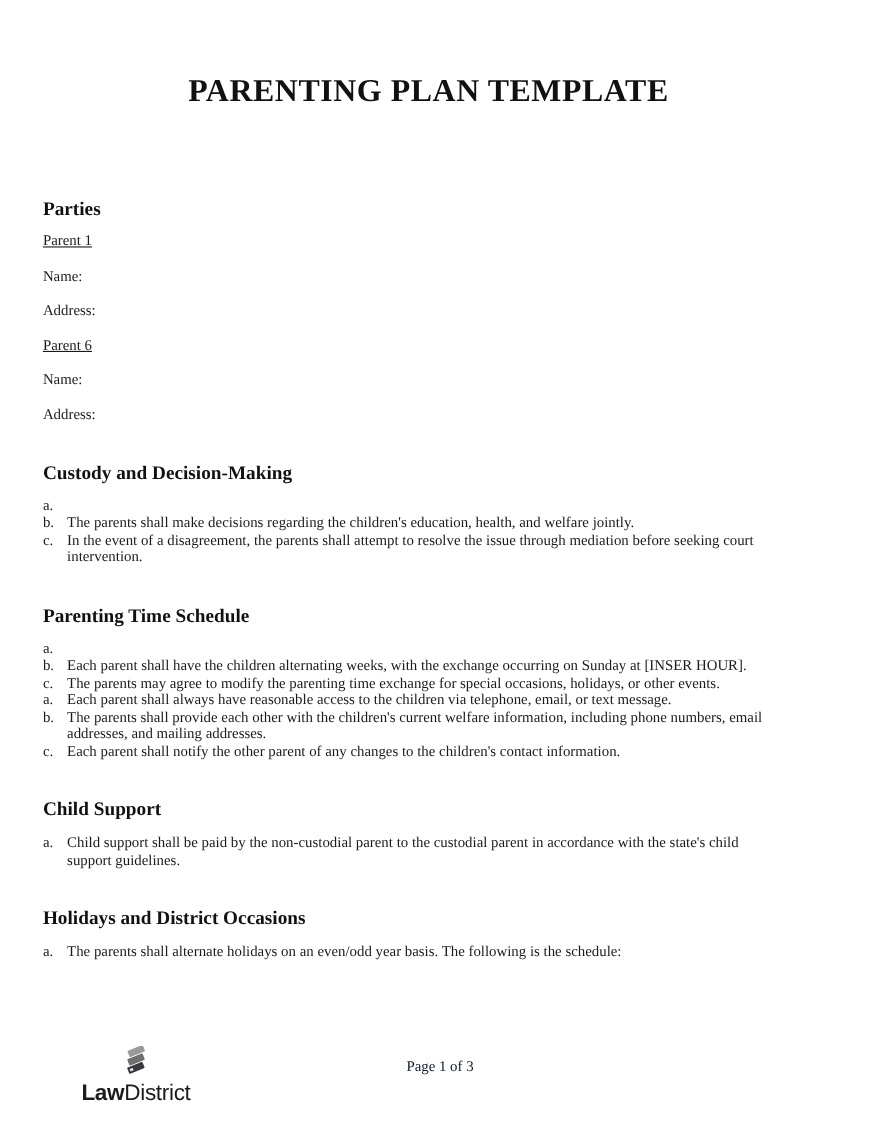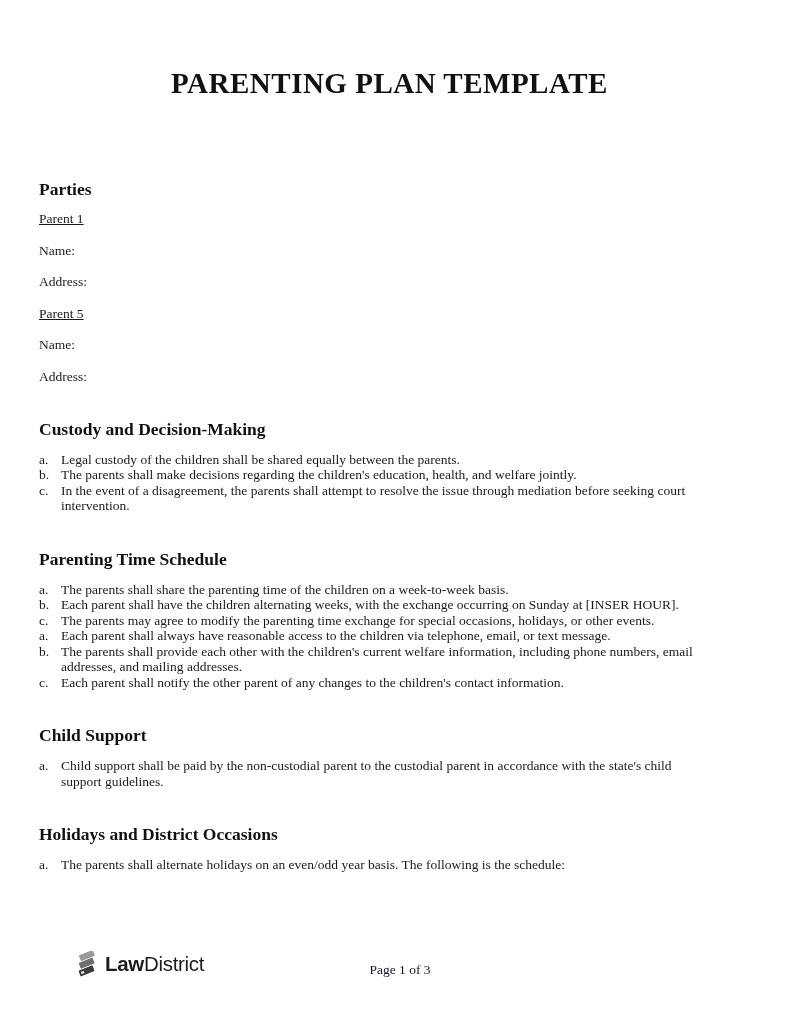--- a/index.html
+++ b/index.html
@@ -48,20 +48,21 @@
   .li .m { flex: none; width: 22px; }
   .li .t { max-width: 636px; }
 
   .footer { position: absolute; left: 0; top: 948px; width: 800px; height: 60px; }
   .brand {
     position: absolute; left: 74px; top: 3px;
     display: flex; align-items: center; gap: 5px;
     font-family: "Liberation Sans", sans-serif;
     font-size: 20.5px; letter-spacing: -0.3px;
     color: #1c1c20;
+    flex-direction: column;
   }
   .brand .bold { font-weight: 700; }
   .brand .light { font-weight: 400; }
   .brand svg { display: block; }
   .pageno {
     position: absolute; left: 50%; transform: translateX(-50%);
     top: 14px;
     font-size: 13.5px;
     font-family: "Liberation Serif", serif;
     color: #0f172a;
@@ -72,45 +73,43 @@
 <body>
 
 <div class="doc">
 
   <h1 class="title">PARENTING PLAN TEMPLATE</h1>
 
   <h2 class="sec first">Parties</h2>
   <p class="field u">Parent 1</p>
   <p class="field">Name:</p>
   <p class="field">Address:</p>
-  <p class="field u">Parent 5</p>
+  <p class="field u">Parent 6</p>
   <p class="field">Name:</p>
   <p class="field">Address:</p>
 
   <h2 class="sec">Custody and Decision-Making</h2>
   <div class="list">
     <div class="li">
       <span class="m">a.</span>
-      <span class="t">Legal custody of the children shall be shared equally between the parents.</span>
     </div>
     <div class="li">
       <span class="m">b.</span>
       <span class="t">The parents shall make decisions regarding the children's education, health, and welfare jointly.</span>
     </div>
     <div class="li">
       <span class="m">c.</span>
       <span class="t">In the event of a disagreement, the parents shall attempt to resolve the issue through mediation before seeking court intervention.</span>
     </div>
   </div>
 
   <h2 class="sec">Parenting Time Schedule</h2>
   <div class="list">
     <div class="li">
       <span class="m">a.</span>
-      <span class="t">The parents shall share the parenting time of the children on a week-to-week basis.</span>
     </div>
     <div class="li">
       <span class="m">b.</span>
       <span class="t">Each parent shall have the children alternating weeks, with the exchange occurring on Sunday at [INSER HOUR].</span>
     </div>
     <div class="li">
       <span class="m">c.</span>
       <span class="t">The parents may agree to modify the parenting time exchange for special occasions, holidays, or other events.</span>
     </div>
   </div>

